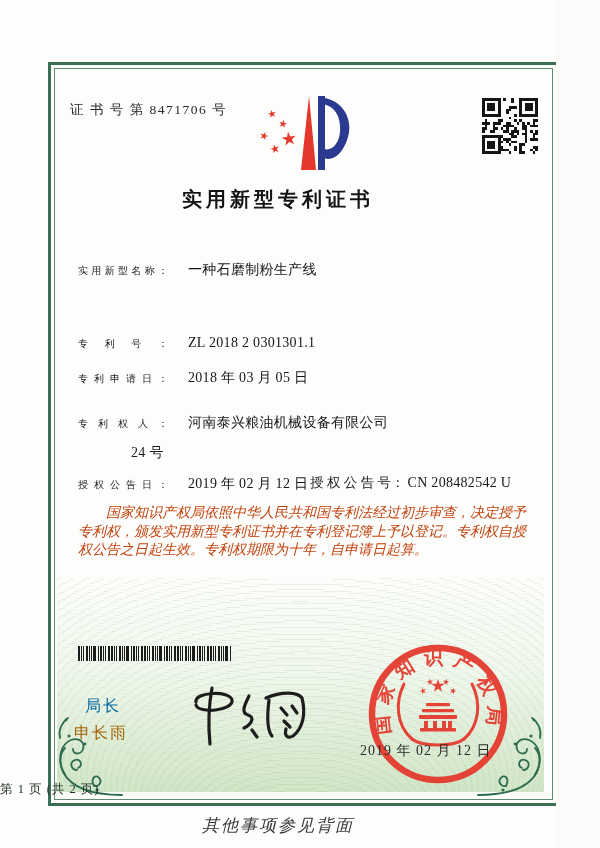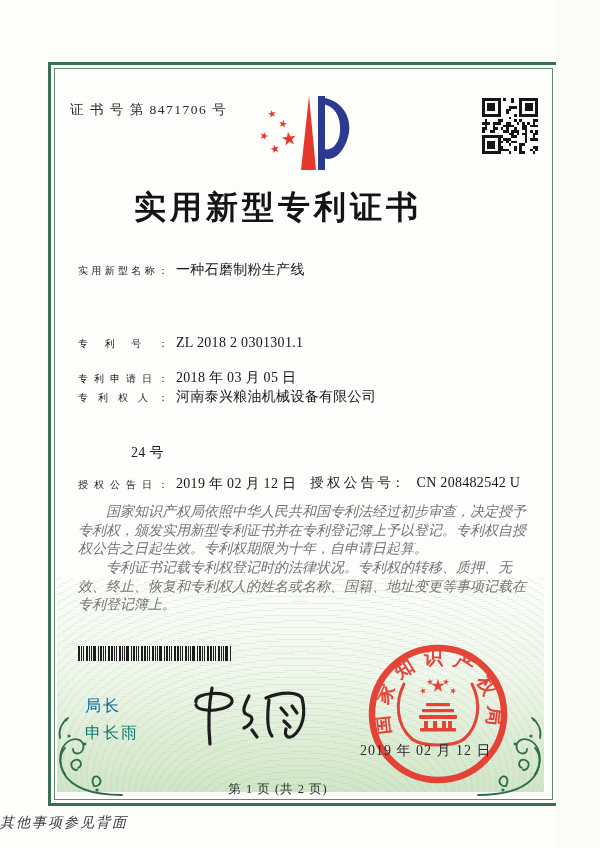--- a/index.html
+++ b/index.html
@@ -26,46 +26,46 @@
       linear-gradient(to bottom, rgba(226,240,219,0) 0%, rgba(226,240,219,.50) 45%, rgba(213,232,203,.90) 85%, rgba(206,228,196,.95) 100%);
     pointer-events:none;
   }
   .certno{
     position:absolute;left:70px;top:101px;font-size:13.5px;letter-spacing:1.5px;color:#2a2a2a;
   }
   .logo{position:absolute;left:252px;top:94px;}
   .qr{position:absolute;left:482px;top:98px;}
   .title{
     position:absolute;left:0;right:0;top:186px;text-align:center;
-    font-size:32px;font-weight:600;letter-spacing:4px;color:#141414;font-family:Liberation Serif, serif;
+    font-size:20px;font-weight:600;letter-spacing:4px;color:#141414;font-family:Liberation Serif, serif;
   }
   .frow{position:absolute;left:78px;white-space:nowrap;line-height:18px;}
   .flab{
     display:inline-block;width:90px;text-align:justify;text-align-last:justify;
     font-size:10px;color:#1c1c1c;vertical-align:baseline;
   }
-  .fval{font-size:14px;margin-left:8px;letter-spacing:.3px;color:#161616;}
+  .fval{font-size:14px;margin-left:20px;letter-spacing:.3px;color:#161616;}
   .addr2{position:absolute;left:131px;top:444px;font-size:14px;letter-spacing:.3px;}
   .grant2{position:absolute;left:310px;top:474px;font-size:13.5px;white-space:nowrap;line-height:18px;}
-  .grant2 .fval{margin-left:12px;}
+  .grant2 .fval{margin-left:3px;}
   .para{
     position:absolute;left:78px;width:449px;text-indent:2em;
-    font-style:italic;font-size:14px;line-height:18.5px;color:#737373;
-    font-family:Liberation Mono, monospace;
+    font-style:italic;font-size:14px;line-height:18.5px;color:#c2410c;
+    font-family:Liberation Sans, sans-serif;
   }
   .para1{top:503px;}
   .para2{top:559px;}
   .barcode{position:absolute;left:78px;top:646px;}
   .director-title{position:absolute;left:85px;top:696px;font-family:"Liberation Sans","DejaVu Sans",sans-serif;font-size:16px;font-weight:500;letter-spacing:2px;color:#0369a1;}
-  .director-name{position:absolute;left:85px;top:723px;font-family:"Liberation Sans","DejaVu Sans",sans-serif;font-size:16px;font-weight:500;letter-spacing:2px;color:#0f766e;}
+  .director-name{position:absolute;left:74px;top:723px;font-family:"Liberation Sans","DejaVu Sans",sans-serif;font-size:16px;font-weight:500;letter-spacing:2px;color:#a16207;}
   .signature{position:absolute;left:172px;top:668px;}
   .seal{position:absolute;left:362px;top:640px;}
   .seal-date{position:absolute;left:360px;top:742px;width:160px;font-size:14px;letter-spacing:1px;color:#2b2b2b;z-index:3;}
-  .pageinfo{position:absolute;left:0;right:0;top:781px;text-align:center;font-size:12.5px;letter-spacing:1px;color:#22332a;z-index:2;}
-  .footnote{position:absolute;left:0;right:0;top:814px;text-align:left;font-style:italic;font-size:14px;letter-spacing:2px;color:#3a3a3a;}
+  .pageinfo{position:absolute;left:0;right:0;top:781px;font-size:12.5px;letter-spacing:1px;color:#22332a;z-index:2;}
+  .footnote{position:absolute;left:0;right:0;top:814px;text-align:center;font-style:italic;font-size:17px;letter-spacing:2px;color:#3a3a3a;}
   .flourish{position:absolute;z-index:2;}
   .flourish.left{left:50px;top:714px;}
   .flourish.right{left:472px;top:714px;transform:scaleX(-1);}
   svg{display:block;}
 </style>
 </head>
 <body>
 
 <svg width="0" height="0" style="position:absolute" aria-hidden="true">
   <defs>
@@ -304,34 +304,33 @@
 
   <div class="frow" style="top:260px">
     <span class="flab">实用新型名称：</span><span class="fval">一种石磨制粉生产线</span>
   </div>
   <div class="frow" style="top:333px">
     <span class="flab">专利号：</span><span class="fval">ZL 2018 2 0301301.1</span>
   </div>
   <div class="frow" style="top:368px">
     <span class="flab">专利申请日：</span><span class="fval">2018 年 03 月 05 日</span>
   </div>
-  <div class="frow" style="top:387px">
+  <div class="frow" style="top:413px">
     <span class="flab">专利权人：</span><span class="fval">河南泰兴粮油机械设备有限公司</span>
   </div>
   <div class="addr2">24 号</div>
 
   <div class="frow" style="top:474px">
     <span class="flab">授权公告日：</span><span class="fval">2019 年 02 月 12 日</span>
   </div>
   <div class="grant2">
     <span>授 权 公 告 号：</span><span class="fval">CN 208482542 U</span>
   </div>
 
   <div class="para para1">国家知识产权局依照中华人民共和国专利法经过初步审查，决定授予专利权，颁发实用新型专利证书并在专利登记簿上予以登记。专利权自授权公告之日起生效。专利权期限为十年，自申请日起算。</div>
-  <div class="para para2">专利证书记载专利权登记时的法律状况。专利权的转移、质押、无效、终止、恢复和专利权人的姓名或名称、国籍、地址变更等事项记载在专利登记簿上。</div>
 
   <svg class="barcode" id="bcsvg" width="158" height="15" viewBox="0 0 158 15" fill="#1c1c1c" style="shape-rendering:crispEdges">
       <rect x="0" y="0" width="2" height="15"></rect>
       <rect x="3" y="0" width="1" height="15"></rect>
       <rect x="5" y="0" width="1" height="15"></rect>
       <rect x="8" y="0" width="2" height="15"></rect>
       <rect x="11" y="0" width="1" height="15"></rect>
       <rect x="13" y="0" width="1" height="15"></rect>
       <rect x="15" y="0" width="3" height="15"></rect>
       <rect x="20" y="0" width="1" height="15"></rect>

